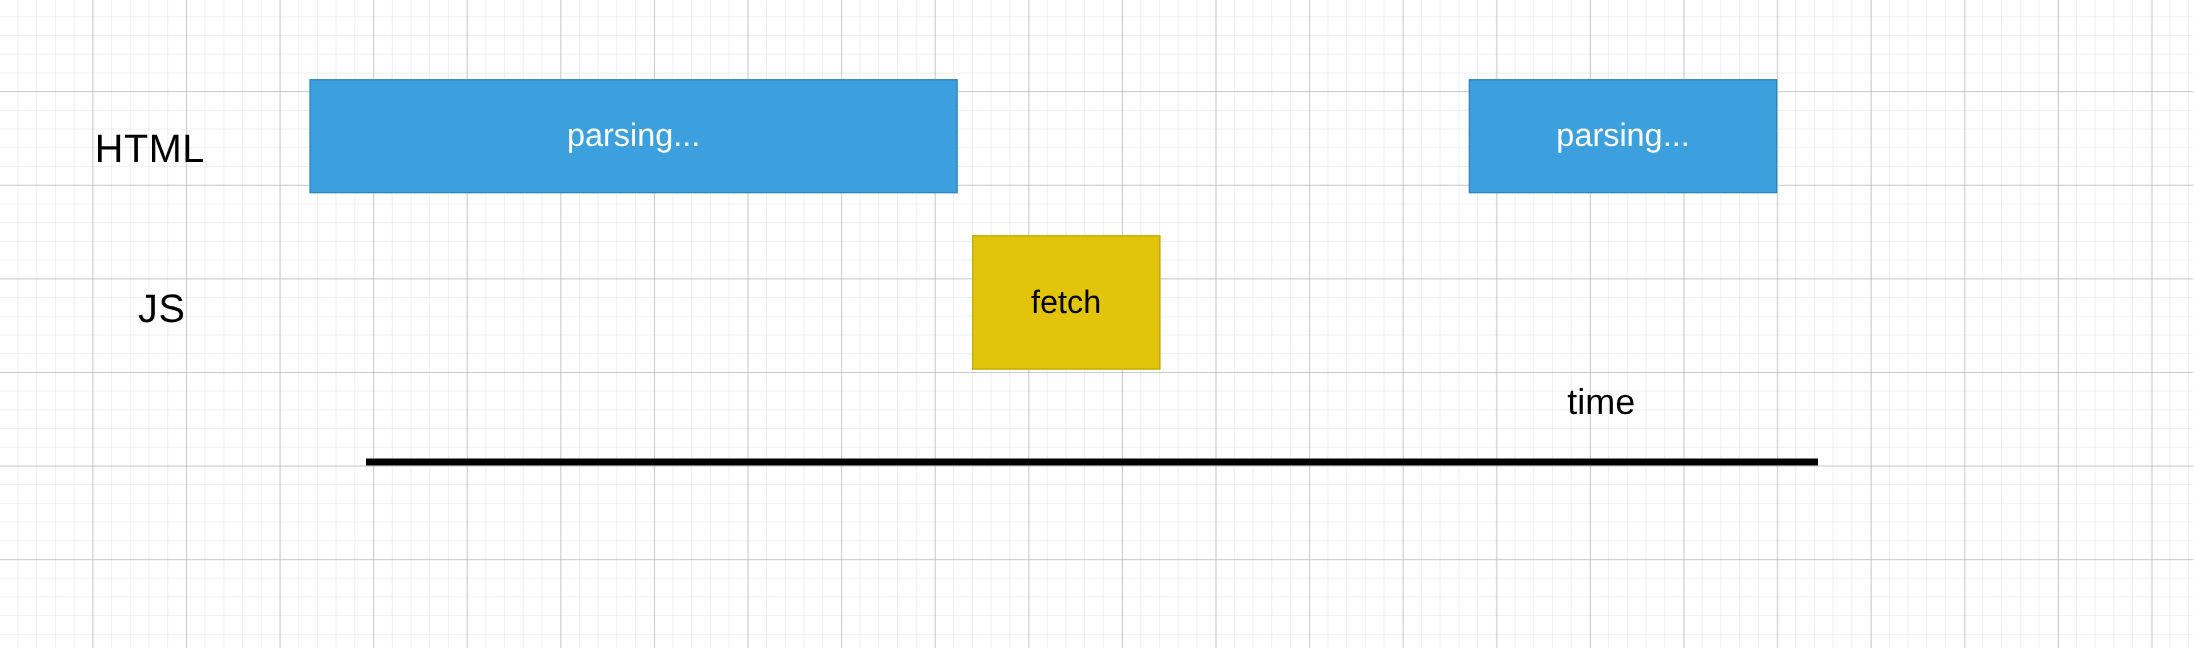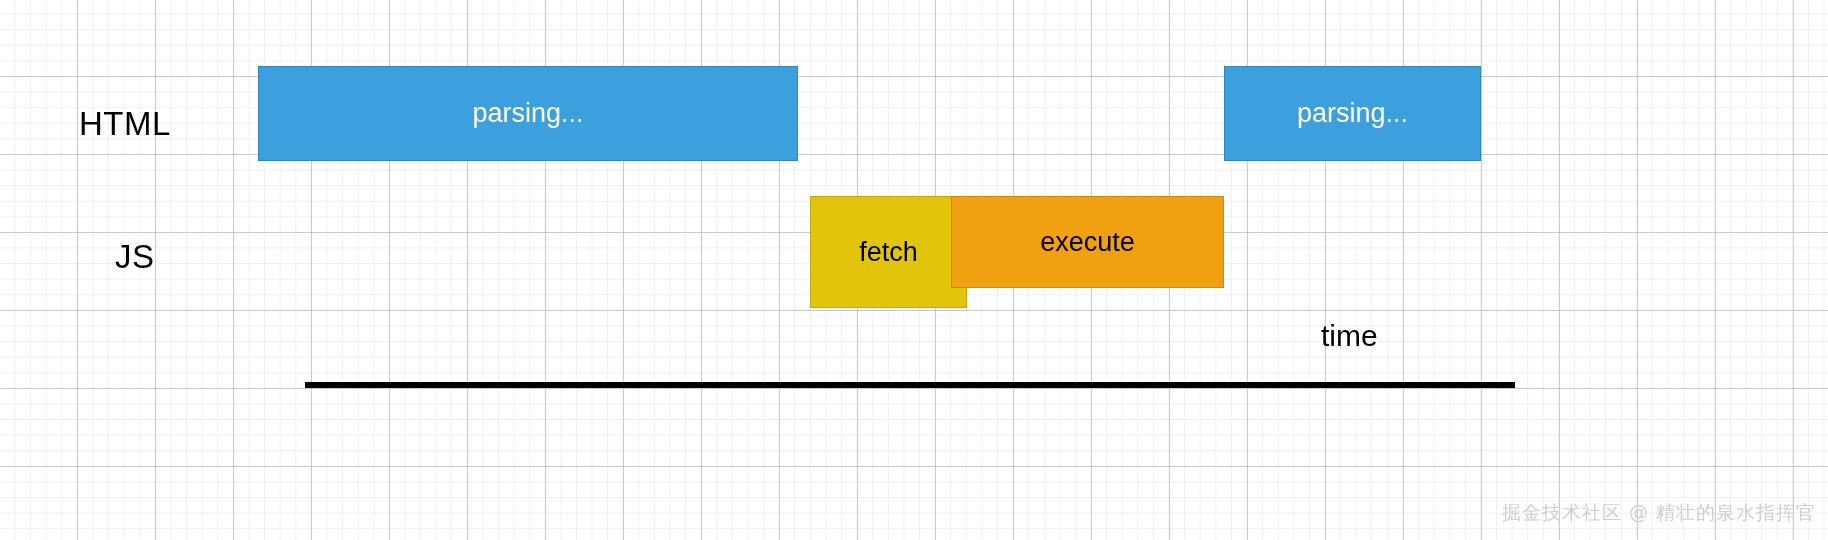--- a/index.html
+++ b/index.html
@@ -108,21 +108,20 @@
   }
 
   
   #time-label {
     position: absolute;
     left: 1306px;
     top: 321px;
     font-size: 30px;
     color: #000000;
     line-height: 1;
-    margin-left: 15px;
   }
   #time-axis {
     position: absolute;
     left: 255px;
     top: 355px;
     width: 1260px;
     height: 50px;
   }
 
   
@@ -152,26 +151,22 @@
 
 
   <div class="bar bar-parsing-2">
     <span>parsing...</span>
   </div>
 
   <div class="bar bar-fetch">
     <span>fetch</span>
   </div>
 
-  <div class="bar bar-execute">
-    <span>execute</span>
-  </div>
 
   <div id="time-label">time</div>
 
   <svg id="time-axis" viewBox="0 0 1260 50">
     <line x1="50" y1="30" x2="1440" y2="30" stroke="#000000" stroke-width="6"></line>
     <polygon points="1432,18 1472,30 1432,42 1440,30" fill="#000000"></polygon>
   </svg>
 
-  <div id="watermark">掘金技术社区 @ 精壮的泉水指挥官</div>
 
 </div>
 
 </body></html>

